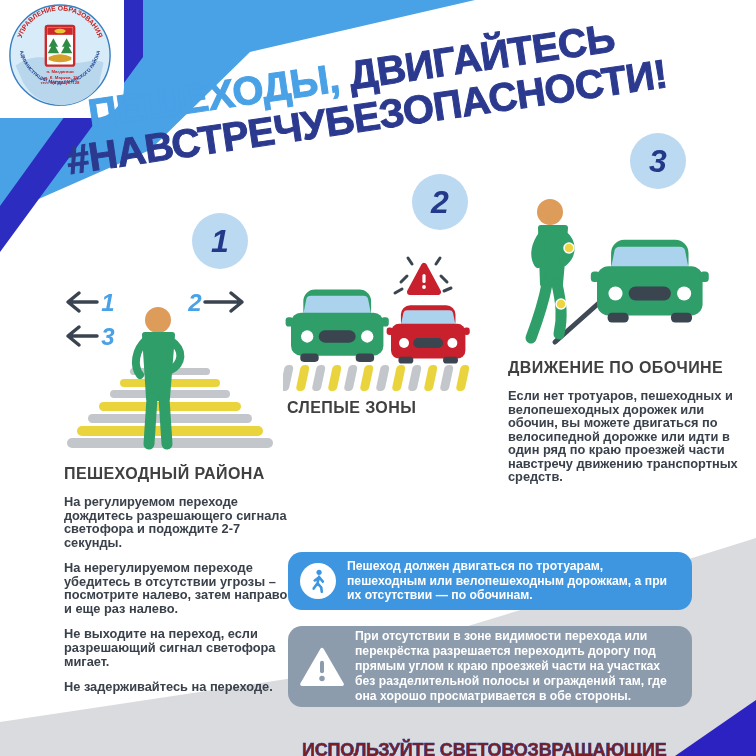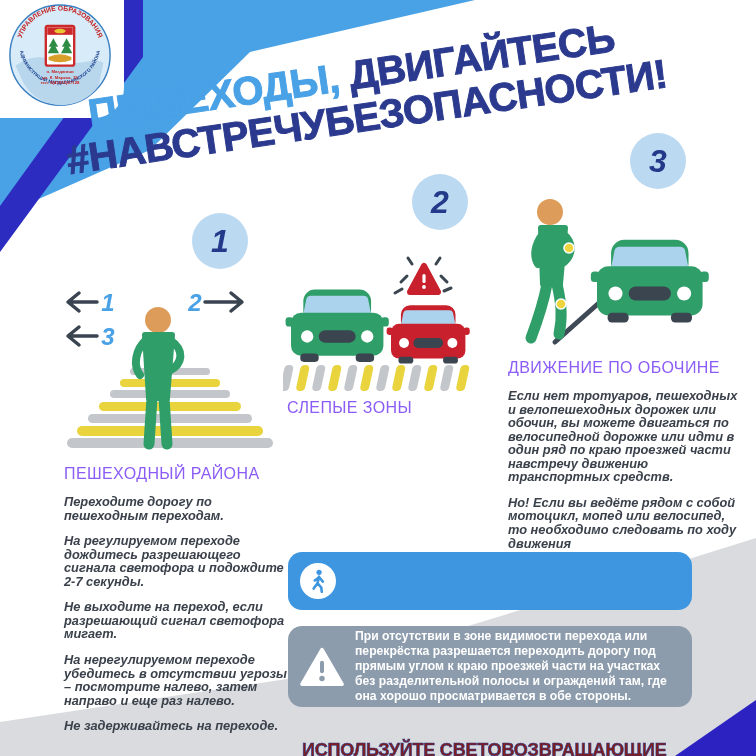--- a/index.html
+++ b/index.html
@@ -28,22 +28,22 @@
   
   .illu1{position:absolute;left:55px;top:278px;}
   .illu2{position:absolute;left:283px;top:252px;}
   .illu3{position:absolute;left:505px;top:182px;}
 
   
   .col{position:absolute;color:#3a414b;font-weight:bold;font-size:12.8px;line-height:1.06;}
   .col1{left:64px;top:466px;width:224px;}
   .col2{left:287px;top:400px;width:214px;}
   .col3{left:508px;top:360px;width:236px;}
-  .sec-heading{color:#8b5cf6;font-size:16px;font-weight:normal;letter-spacing:0.4px;margin:0 0 9px 0;}
-  .para{margin:12px 0 8px 0;font-style:italic;}
+  .sec-heading{color:#404040;font-size:16px;font-weight:bold;letter-spacing:0.4px;margin:0 0 9px 0;}
+  .para{margin:12px 0 8px 0;}
 
   
   .note{position:absolute;left:288px;width:404px;border-radius:14px;display:flex;align-items:center;
         gap:11px;padding:7px 12px;box-sizing:border-box;color:#fff;font-weight:bold;
         font-size:12.2px;line-height:1.22;}
   .note-blue{top:552px;height:58px;background:#3e96e0;}
   .note-gray{top:626px;height:81px;background:#8d9cac;}
   .note-icon{flex:0 0 auto;display:flex;align-items:center;justify-content:center;}
   .ped-circle{width:36px;height:36px;border-radius:50%;background:#fff;display:flex;
               align-items:center;justify-content:center;}
@@ -217,44 +217,43 @@
       <path d="M38 52 C30 62 28 74 33 82" fill="none" stroke="#2f9e68" stroke-width="8" stroke-linecap="round"></path>
       <path d="M42 102 C38 124 32 140 26 156" fill="none" stroke="#2f9e68" stroke-width="11" stroke-linecap="round"></path>
       <path d="M52 102 C56 120 58 134 54 152" fill="none" stroke="#2f9e68" stroke-width="11" stroke-linecap="round"></path>
       <circle cx="64" cy="66" r="5" fill="#ecd53e" stroke="#ffffff" stroke-width="1.5"></circle>
       <circle cx="56" cy="122" r="5" fill="#ecd53e" stroke="#ffffff" stroke-width="1.5"></circle>
     </g>
   </svg>
 
   <div class="col col1">
     <div class="sec-heading">ПЕШЕХОДНЫЙ РАЙОНА</div>
-    <p class="para">Переходите дорогу по пешеходным переходам.</p>
     <p class="para">На регулируемом переходе дождитесь разрешающего сигнала светофора и подождите 2-7 секунды.</p>
+    <p class="para">На нерегулируемом переходе убедитесь в отсутствии угрозы – посмотрите налево, затем направо и еще раз налево.</p>
     <p class="para">Не выходите на переход, если разрешающий сигнал светофора мигает.</p>
-    <p class="para">На нерегулируемом переходе убедитесь в отсутствии угрозы – посмотрите налево, затем направо и еще раз налево.</p>
     <p class="para">Не задерживайтесь на переходе.</p>
   </div>
 
   <div class="col col2">
     <div class="sec-heading">СЛЕПЫЕ ЗОНЫ</div>
   </div>
 
   <div class="col col3">
     <div class="sec-heading">ДВИЖЕНИЕ ПО ОБОЧИНЕ</div>
     <p class="para">Если нет тротуаров, пешеходных и велопешеходных дорожек или обочин, вы можете двигаться по велосипедной дорожке или идти в один ряд по краю проезжей части навстречу движению транспортных средств.</p>
-    <p class="para">Но! Если вы ведёте рядом с собой мотоцикл, мопед или велосипед, то необходимо следовать по ходу движения</p>
   </div>
 
   <div class="note note-blue">
     <span class="note-icon ped-circle">
       <svg width="26" height="26" viewBox="0 0 24 24" fill="none" stroke="#3e96e0" stroke-width="2.4" stroke-linecap="round" stroke-linejoin="round">
         <circle cx="13" cy="4" r="2.4" fill="#3e96e0" stroke="none"></circle>
         <path d="M13 8 L11.5 14 L8 19 M11.5 14 L15 18 L15.5 22 M13 8.5 L9 11.5 M13 8.5 L16.5 12.5"></path>
       </svg>
     </span>
+    <span>Пешеход должен двигаться по тротуарам, пешеходным или велопешеходным дорожкам, а при их отсутствии — по обочинам.</span>
   </div>
 
   <div class="note note-gray">
     <span class="note-icon">
       <svg width="44" height="40" viewBox="0 0 24 22">
         <path d="M12 1.5 L23 20.5 L1 20.5 Z" fill="#ffffff" stroke="#ffffff" stroke-width="2" stroke-linejoin="round"></path>
         <rect x="10.9" y="7.5" width="2.2" height="7" rx="1.1" fill="#8d9cac"></rect>
         <circle cx="12" cy="17.3" r="1.5" fill="#8d9cac"></circle>
       </svg>
     </span>

